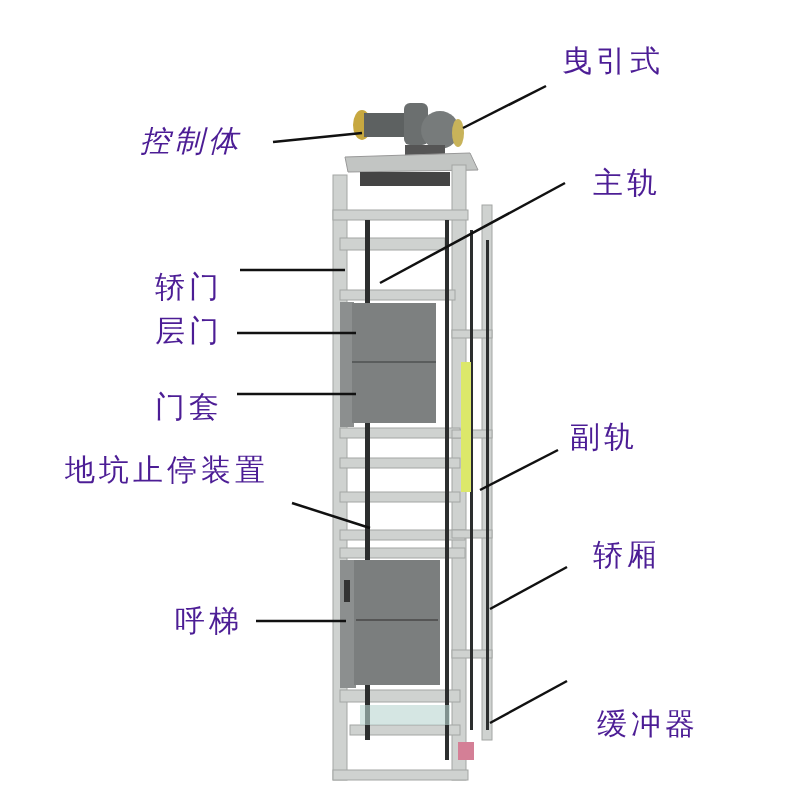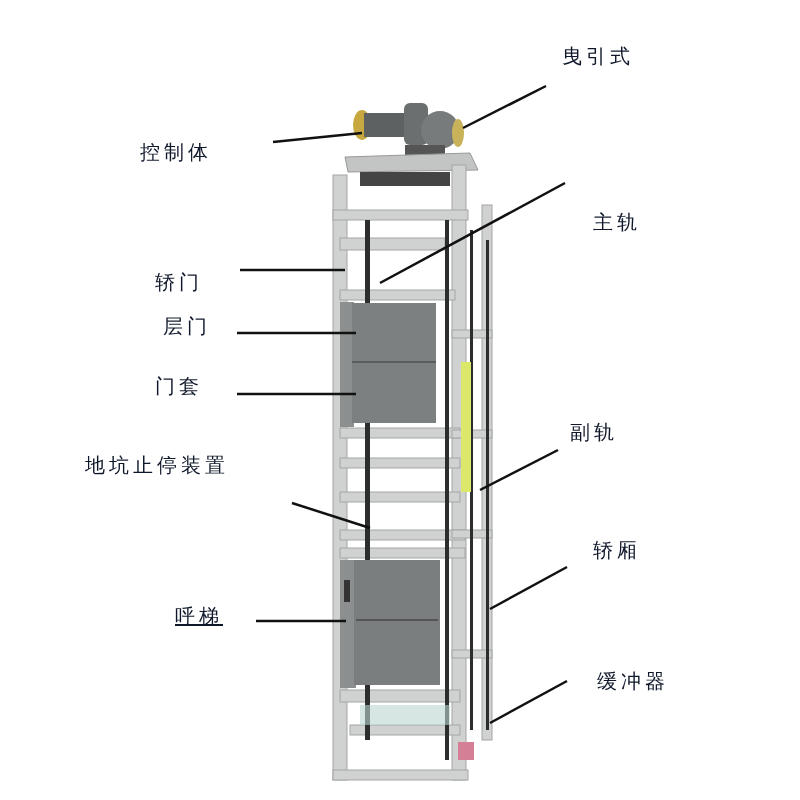--- a/index.html
+++ b/index.html
@@ -1,18 +1,18 @@
 <!DOCTYPE html>
 <html><head>
 <meta charset="utf-8">
 <style>
   html, body { margin:0; padding:0; background:#ffffff; }
   body { width:800px; height:800px; position:relative; overflow:hidden;
          font-family:"DejaVu Sans","Liberation Sans",sans-serif; }
-  .label { position:absolute; font-size:20px; color:#0f172a; letter-spacing:4px;
+  .label { position:absolute; font-size:30px; color:#4c1d95; letter-spacing:4px;
            line-height:1; white-space:nowrap; }
   svg.art { position:absolute; left:0; top:0; }
 </style>
 </head>
 <body>
 
 <svg class="art" width="800" height="800" viewBox="0 0 800 800">
 
   <g>
     <ellipse cx="362" cy="125" rx="9" ry="15" fill="#c7a840"></ellipse>
@@ -82,22 +82,22 @@
     <line x1="237" y1="394" x2="356" y2="394"></line>
     <line x1="292" y1="503" x2="370" y2="528"></line>
     <line x1="480" y1="490" x2="558" y2="450"></line>
     <line x1="490" y1="609" x2="567" y2="567"></line>
     <line x1="490" y1="723" x2="567" y2="681"></line>
     <line x1="256" y1="621" x2="346" y2="621"></line>
   </g>
 </svg>
 
 <div class="label" style="left:562px;top:46px;">曳引式</div>
-<div class="label" style="left:140px;top:142px;">控制体</div>
-<div class="label" style="left:593px;top:168px;margin-top:44px;">主轨</div>
+<div class="label" style="left:140px;top:126px;font-style:italic;">控制体</div>
+<div class="label" style="left:593px;top:168px;">主轨</div>
 <div class="label" style="left:155px;top:272px;">轿门</div>
-<div class="label" style="left:163px;top:316px;">层门</div>
-<div class="label" style="left:155px;top:376px;">门套</div>
+<div class="label" style="left:155px;top:316px;">层门</div>
+<div class="label" style="left:155px;top:392px;">门套</div>
 <div class="label" style="left:570px;top:422px;">副轨</div>
-<div class="label" style="left:65px;top:455px;margin-left:20px;">地坑止停装置</div>
+<div class="label" style="left:65px;top:455px;">地坑止停装置</div>
 <div class="label" style="left:593px;top:540px;">轿厢</div>
-<div class="label" style="left:175px;top:606px;text-decoration:underline;">呼梯</div>
-<div class="label" style="left:597px;top:671px;">缓冲器</div>
+<div class="label" style="left:175px;top:606px;">呼梯</div>
+<div class="label" style="left:597px;top:709px;">缓冲器</div>
 
 </body></html>

